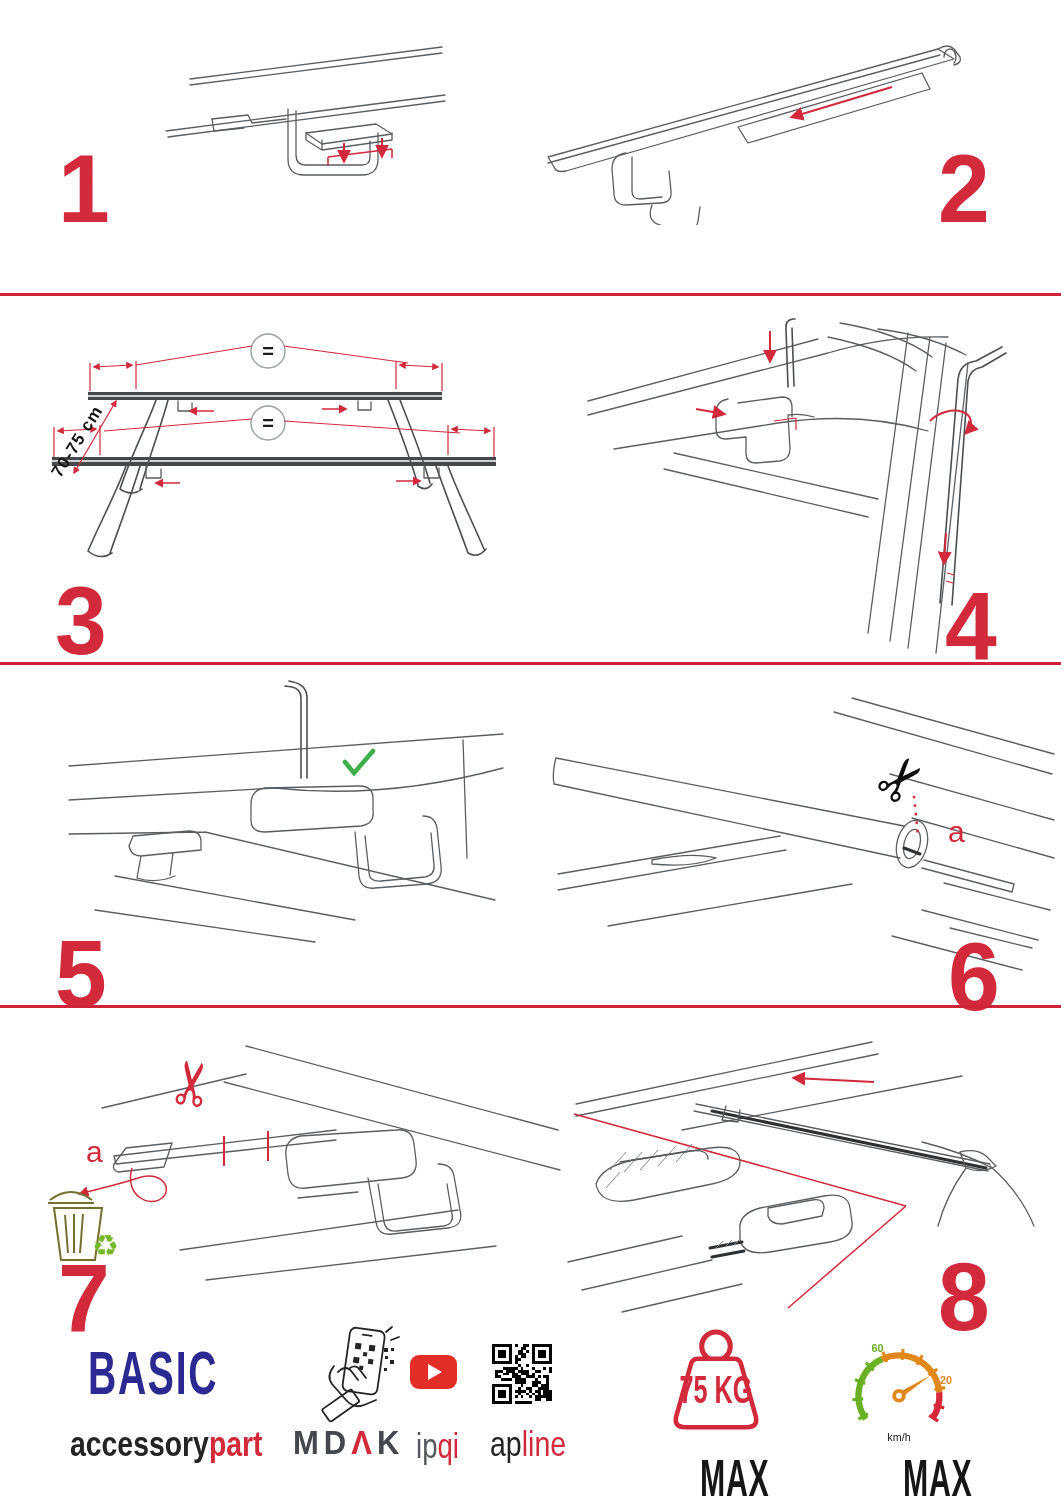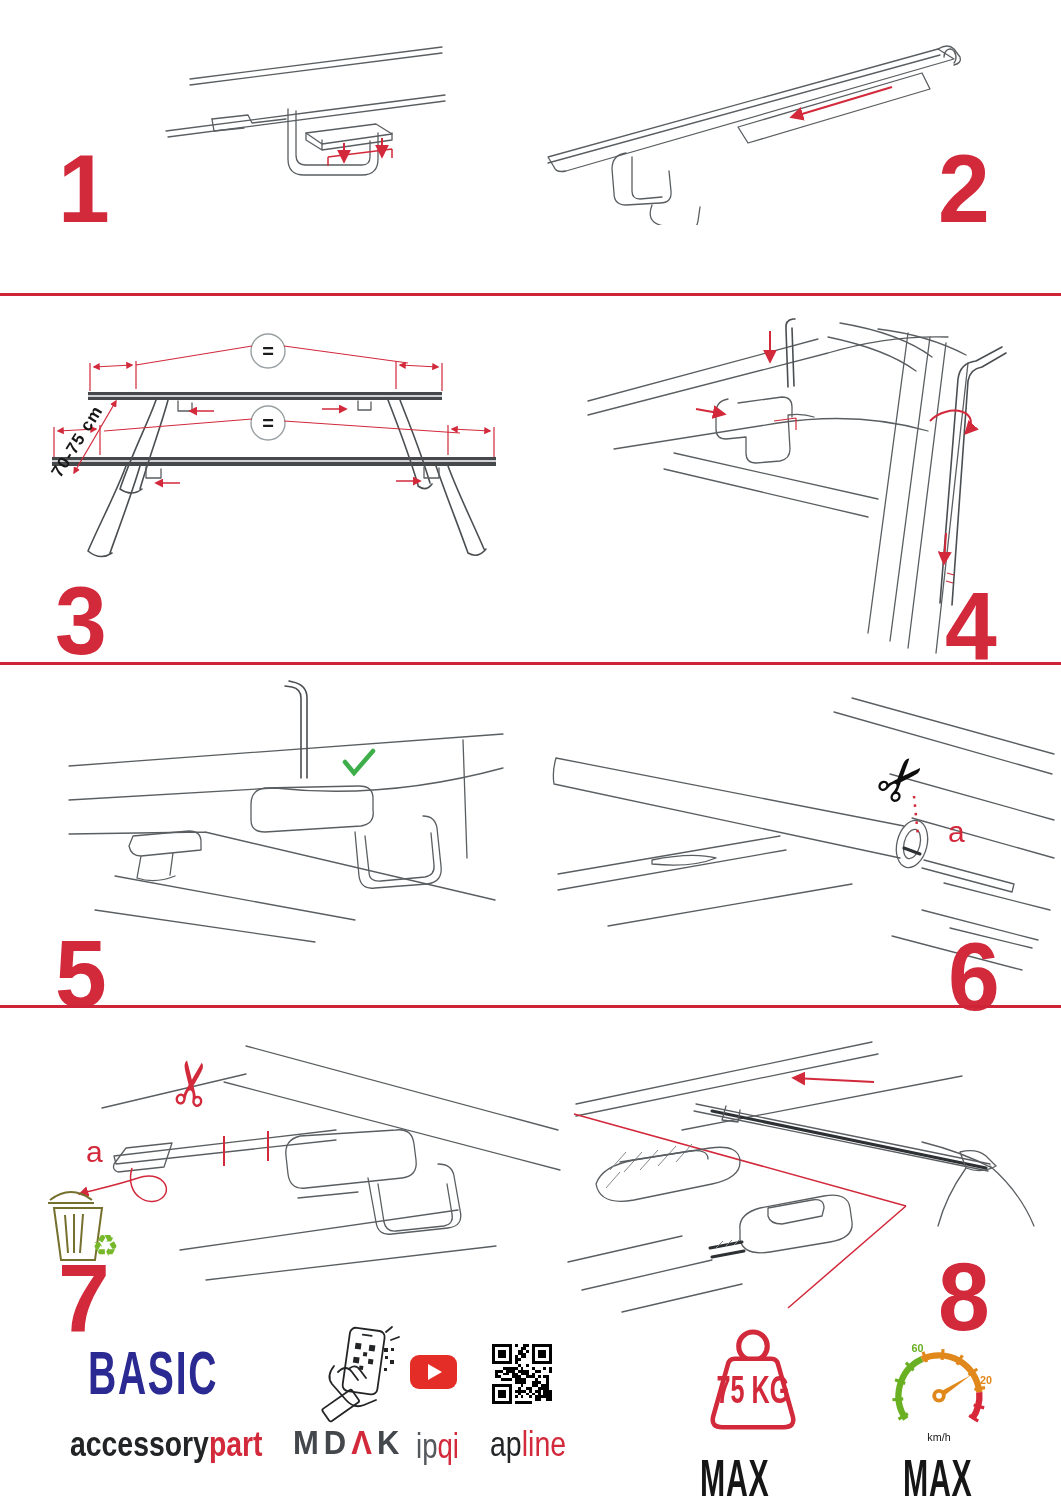--- a/index.html
+++ b/index.html
@@ -430,30 +430,30 @@
           <rect x="2" y="2" width="3" height="3" fill="#000"></rect>
           <rect x="14" y="0" width="7" height="7" fill="#000"></rect>
           <rect x="15" y="1" width="5" height="5" fill="#fff"></rect>
           <rect x="16" y="2" width="3" height="3" fill="#000"></rect>
           <rect x="0" y="14" width="7" height="7" fill="#000"></rect>
           <rect x="1" y="15" width="5" height="5" fill="#fff"></rect>
           <rect x="2" y="16" width="3" height="3" fill="#000"></rect>
         </svg></div>
     <div class="handle" style="left:490px;top:1424px;font-size:31px;color:#222426"><span>ap</span><span class="accent2">line</span></div>
 
-    <div class="panel" style="left:682px;top:1328px;width:142px;height:114px">
+    <div class="panel" style="left:645px;top:1328px;width:142px;height:114px">
       <svg viewBox="0 0 120 100">
         <circle cx="60" cy="16" r="12.5" fill="none" stroke="#d2293b" stroke-width="4.5"></circle>
         <path d="M44,27 L76,27 Q81,27 82,32 L95,78 Q97,87 87,87 L33,87 Q23,87 25,78 L38,32 Q39,27 44,27 Z" fill="#ffffff" stroke="#d2293b" stroke-width="4" stroke-linejoin="round"></path>
         <text x="0" y="0" transform="translate(60,66) scale(0.82,1.25)" text-anchor="middle" font-size="27" font-weight="bold" fill="#d2293b">75 KG</text>
       </svg>
     </div>
     <div class="maxlab" style="left:700px;top:1448px">MAX</div>
 
-    <div class="panel" style="left:885px;top:1340px;width:108px;height:107px">
+    <div class="panel" style="left:845px;top:1340px;width:108px;height:107px">
       <svg viewBox="0 0 120 119">
         <path d="M23.1,87.8 A45,45 0 0 1 41,21.2" fill="none" stroke="#6ab023" stroke-width="7"></path>
         <path d="M41,21.2 A45,45 0 0 1 104.8,58.1" fill="none" stroke="#e1881c" stroke-width="7"></path>
         <path d="M104.8,58.1 A45,45 0 0 1 96.9,87.8" fill="none" stroke="#d62839" stroke-width="7"></path>
         <g stroke-width="3.5">
           <line x1="15" y1="88" x2="25.4" y2="82" stroke="#6ab023"></line>
           <line x1="8.2" y1="66.5" x2="20.2" y2="65.5" stroke="#6ab023"></line>
           <line x1="11.1" y1="44.2" x2="22.4" y2="48.3" stroke="#6ab023"></line>
           <line x1="23.2" y1="25.2" x2="31.7" y2="33.7" stroke="#6ab023"></line>
           <line x1="42.2" y1="13.1" x2="46.3" y2="24.4" stroke="#e1881c"></line>

